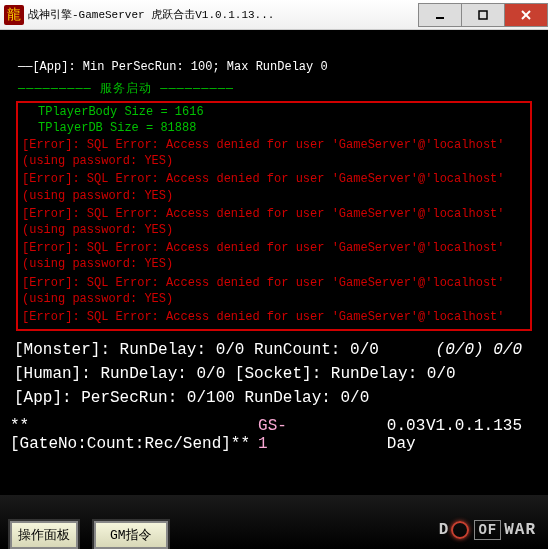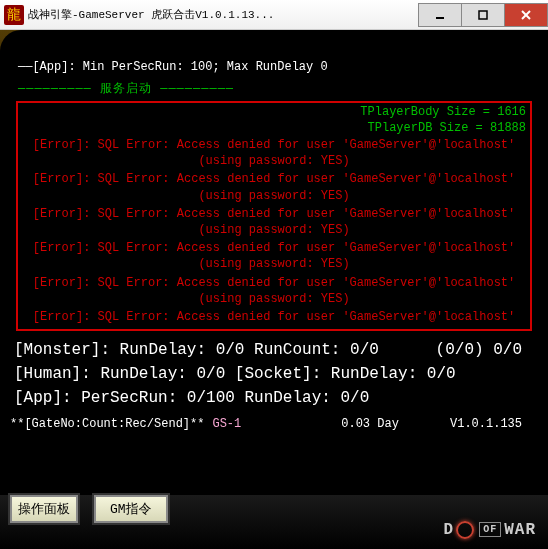--- a/index.html
+++ b/index.html
@@ -45,21 +45,20 @@
   margin-left: -1px;
   font-size: 14px;
   color: #000;
 }
 .titlebar-btn.close { background: #c84030; color: #fff; }
 .app-body {
   height: 519px;
   background: #000;
   position: relative;
   padding: 22px 10px;
-  border-radius: 21px;
 }
 .top-line {
   color: #fff;
   margin: 8px 0 6px 8px;
   font-size: 12px;
 }
 .service-line {
   color: #00c000;
   font-size: 12px;
   margin: 2px 0 4px 8px;
@@ -69,56 +68,55 @@
 .info-line {
   color: #00c000;
   font-size: 12px;
   margin: 0 0 2px 8px;
 }
 .error-box {
   border: 2px solid #d00000;
   margin: 0 6px 0 6px;
   padding: 2px 4px;
 }
-.error-box .info-line { margin: 0 0 2px 16px; text-align: right; }
+.error-box .info-line { margin: 0 0 2px 16px; }
 .error-line {
   color: #d00000;
   font-size: 12px;
   margin: 0 0 2px 0px;
   line-height: 1.35;
-  text-align: center;
 }
 .stats {
   color: #fff;
   font-size: 16px;
   margin: 10px 0 0 4px;
 }
 .stats-row {
   display: flex;
   margin-bottom: 6px;
 }
 .stats-left { flex: 1; }
-.stats-right { padding-right: 16px; }
+.stats-right { padding-right: 16px; font-style: italic; }
 .gate-row {
   display: flex;
   color: #fff;
-  font-size: 12px;
+  font-size: 16px;
   margin-top: 10px;
 }
 .gate-row .gate-label { }
 .gate-row .gate-id { color: #f9a8d4; margin-left: 8px; }
 .gate-row .gate-day { margin-left: 100px; }
 .gate-row .gate-ver { margin-left: auto; padding-right: 16px; }
 .bottom-bar {
   position: absolute;
   left: 0; bottom: 0; width: 100%;
   height: 54px;
   background: linear-gradient(#1a1a1a, #000);
   display: flex;
-  align-items: flex-start;
+  align-items: flex-end;
   padding: 0 10px;
 }
 .dragon-left {
   position: absolute;
   left: 0; top: 30px;
   width: 30px; height: 300px;
   background: linear-gradient(180deg, #b8860b, #5a3a00, #b8860b, #3a2500);
   opacity: 0.45;
   pointer-events: none;
 }
@@ -138,21 +136,21 @@
 }
 .logo-right {
   position: absolute;
   right: 12px; bottom: 10px;
   color: #ccc;
   font-size: 16px;
   font-weight: bold;
   letter-spacing: 1px;
 }
 .logo-right .of {
-  font-size: 10px;
+  font-size: 14px;
   border: 1px solid #888;
   padding: 1px 3px;
   vertical-align: middle;
   margin: 0 3px;
 }
 .logo-right .ring {
   display: inline-block;
   width: 18px; height: 18px;
   border: 2px solid #c84030;
   border-radius: 50%;

